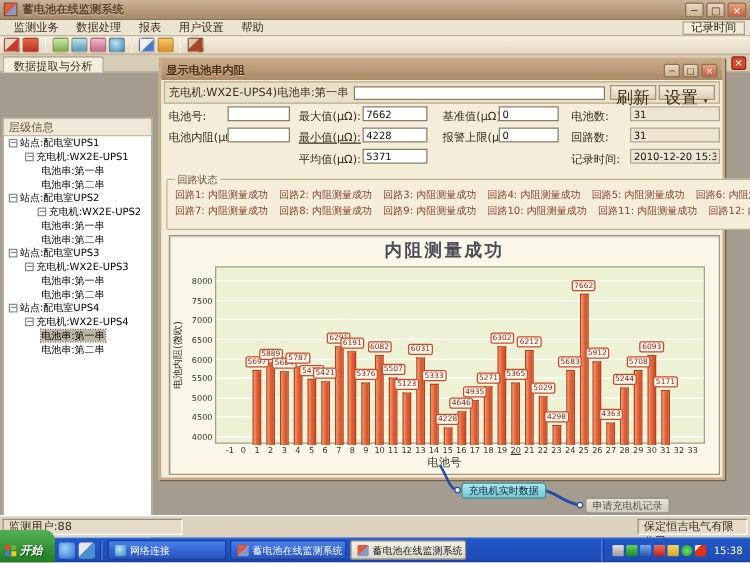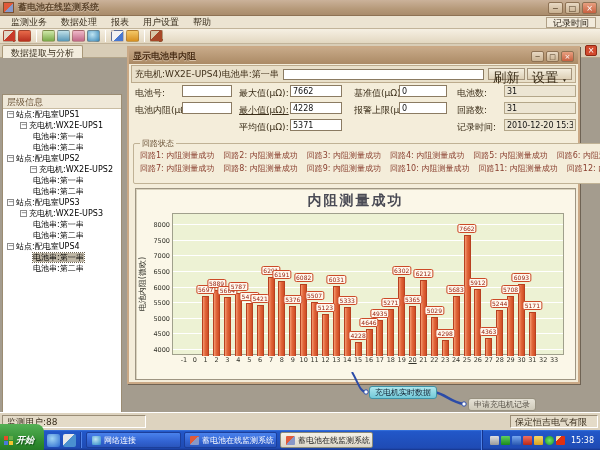--- a/index.html
+++ b/index.html
@@ -179,20 +179,21 @@
         <div class="tree-row" style="padding-left: 30px;"><span class="tlbl">电池串:第二串</span></div>
         <div class="tree-row" style="padding-left: 4px;"><span class="expander">−</span><span class="tlbl">站点:配电室UPS2</span></div>
         <div class="tree-row" style="padding-left: 27px;"><span class="expander">−</span><span class="tlbl">充电机:WX2E-UPS2</span></div>
         <div class="tree-row" style="padding-left: 30px;"><span class="tlbl">电池串:第一串</span></div>
         <div class="tree-row" style="padding-left: 30px;"><span class="tlbl">电池串:第二串</span></div>
         <div class="tree-row" style="padding-left: 4px;"><span class="expander">−</span><span class="tlbl">站点:配电室UPS3</span></div>
         <div class="tree-row" style="padding-left: 17px;"><span class="expander">−</span><span class="tlbl">充电机:WX2E-UPS3</span></div>
         <div class="tree-row" style="padding-left: 30px;"><span class="tlbl">电池串:第一串</span></div>
         <div class="tree-row" style="padding-left: 30px;"><span class="tlbl">电池串:第二串</span></div>
         <div class="tree-row" style="padding-left: 4px;"><span class="expander">−</span><span class="tlbl">站点:配电室UPS4</span></div>
+        <div class="tree-row" style="padding-left: 17px;"><span class="expander">−</span><span class="tlbl">充电机:WX2E-UPS4</span></div>
         <div class="tree-row" style="padding-left: 30px;"><span class="tlbl sel">电池串:第一串</span></div>
         <div class="tree-row" style="padding-left: 30px;"><span class="tlbl">电池串:第二串</span></div>
       </div>
   </div>
 
   <div id="mdi"></div>
 
   <div id="dialog">
     <div id="dlg-titlebar">
       <span class="ttl">显示电池串内阻</span>
@@ -353,20 +354,21 @@
           <div class="barlabel" style="left: 272.222px; top: 114.558px;">4298</div>
           <div class="barlabel" style="left: 283.111px; top: 71.4285px;">5683</div>
           <div class="barlabel" style="left: 294px; top: 9.80175px;">7662</div>
           <div class="barlabel" style="left: 304.889px; top: 64.2974px;">5912</div>
           <div class="barlabel" style="left: 315.778px; top: 112.534px;">4363</div>
           <div class="barlabel" style="left: 326.667px; top: 85.0991px;">5244</div>
           <div class="barlabel" style="left: 337.556px; top: 70.65px;">5708</div>
           <div class="barlabel" style="left: 348.444px; top: 58.661px;">6093</div>
           <div class="barlabel" style="left: 359.333px; top: 87.3724px;">5171</div>
         </div>
+      <div id="xlab">电池号</div>
     </div>
   </div>
 
   <svg style="position:absolute;left:340px;top:372px;width:240px;height:44px;" viewBox="0 0 240 44">
     <path d="M 12,0 C 18,10 20,20 26,20" stroke="#2b4ba8" stroke-width="2" fill="none"></path>
     <path d="M 94,20 C 106,22 110,30 124,32" stroke="#2b4ba8" stroke-width="2.5" fill="none"></path>
     <circle cx="26" cy="20" r="2.2" fill="#fff" stroke="#2b4ba8" stroke-width="1"></circle>
     <circle cx="94" cy="20" r="2.2" fill="#fff" stroke="#2b4ba8" stroke-width="1"></circle>
     <circle cx="124" cy="32" r="2.2" fill="#fff" stroke="#2b4ba8" stroke-width="1"></circle>
   </svg>

